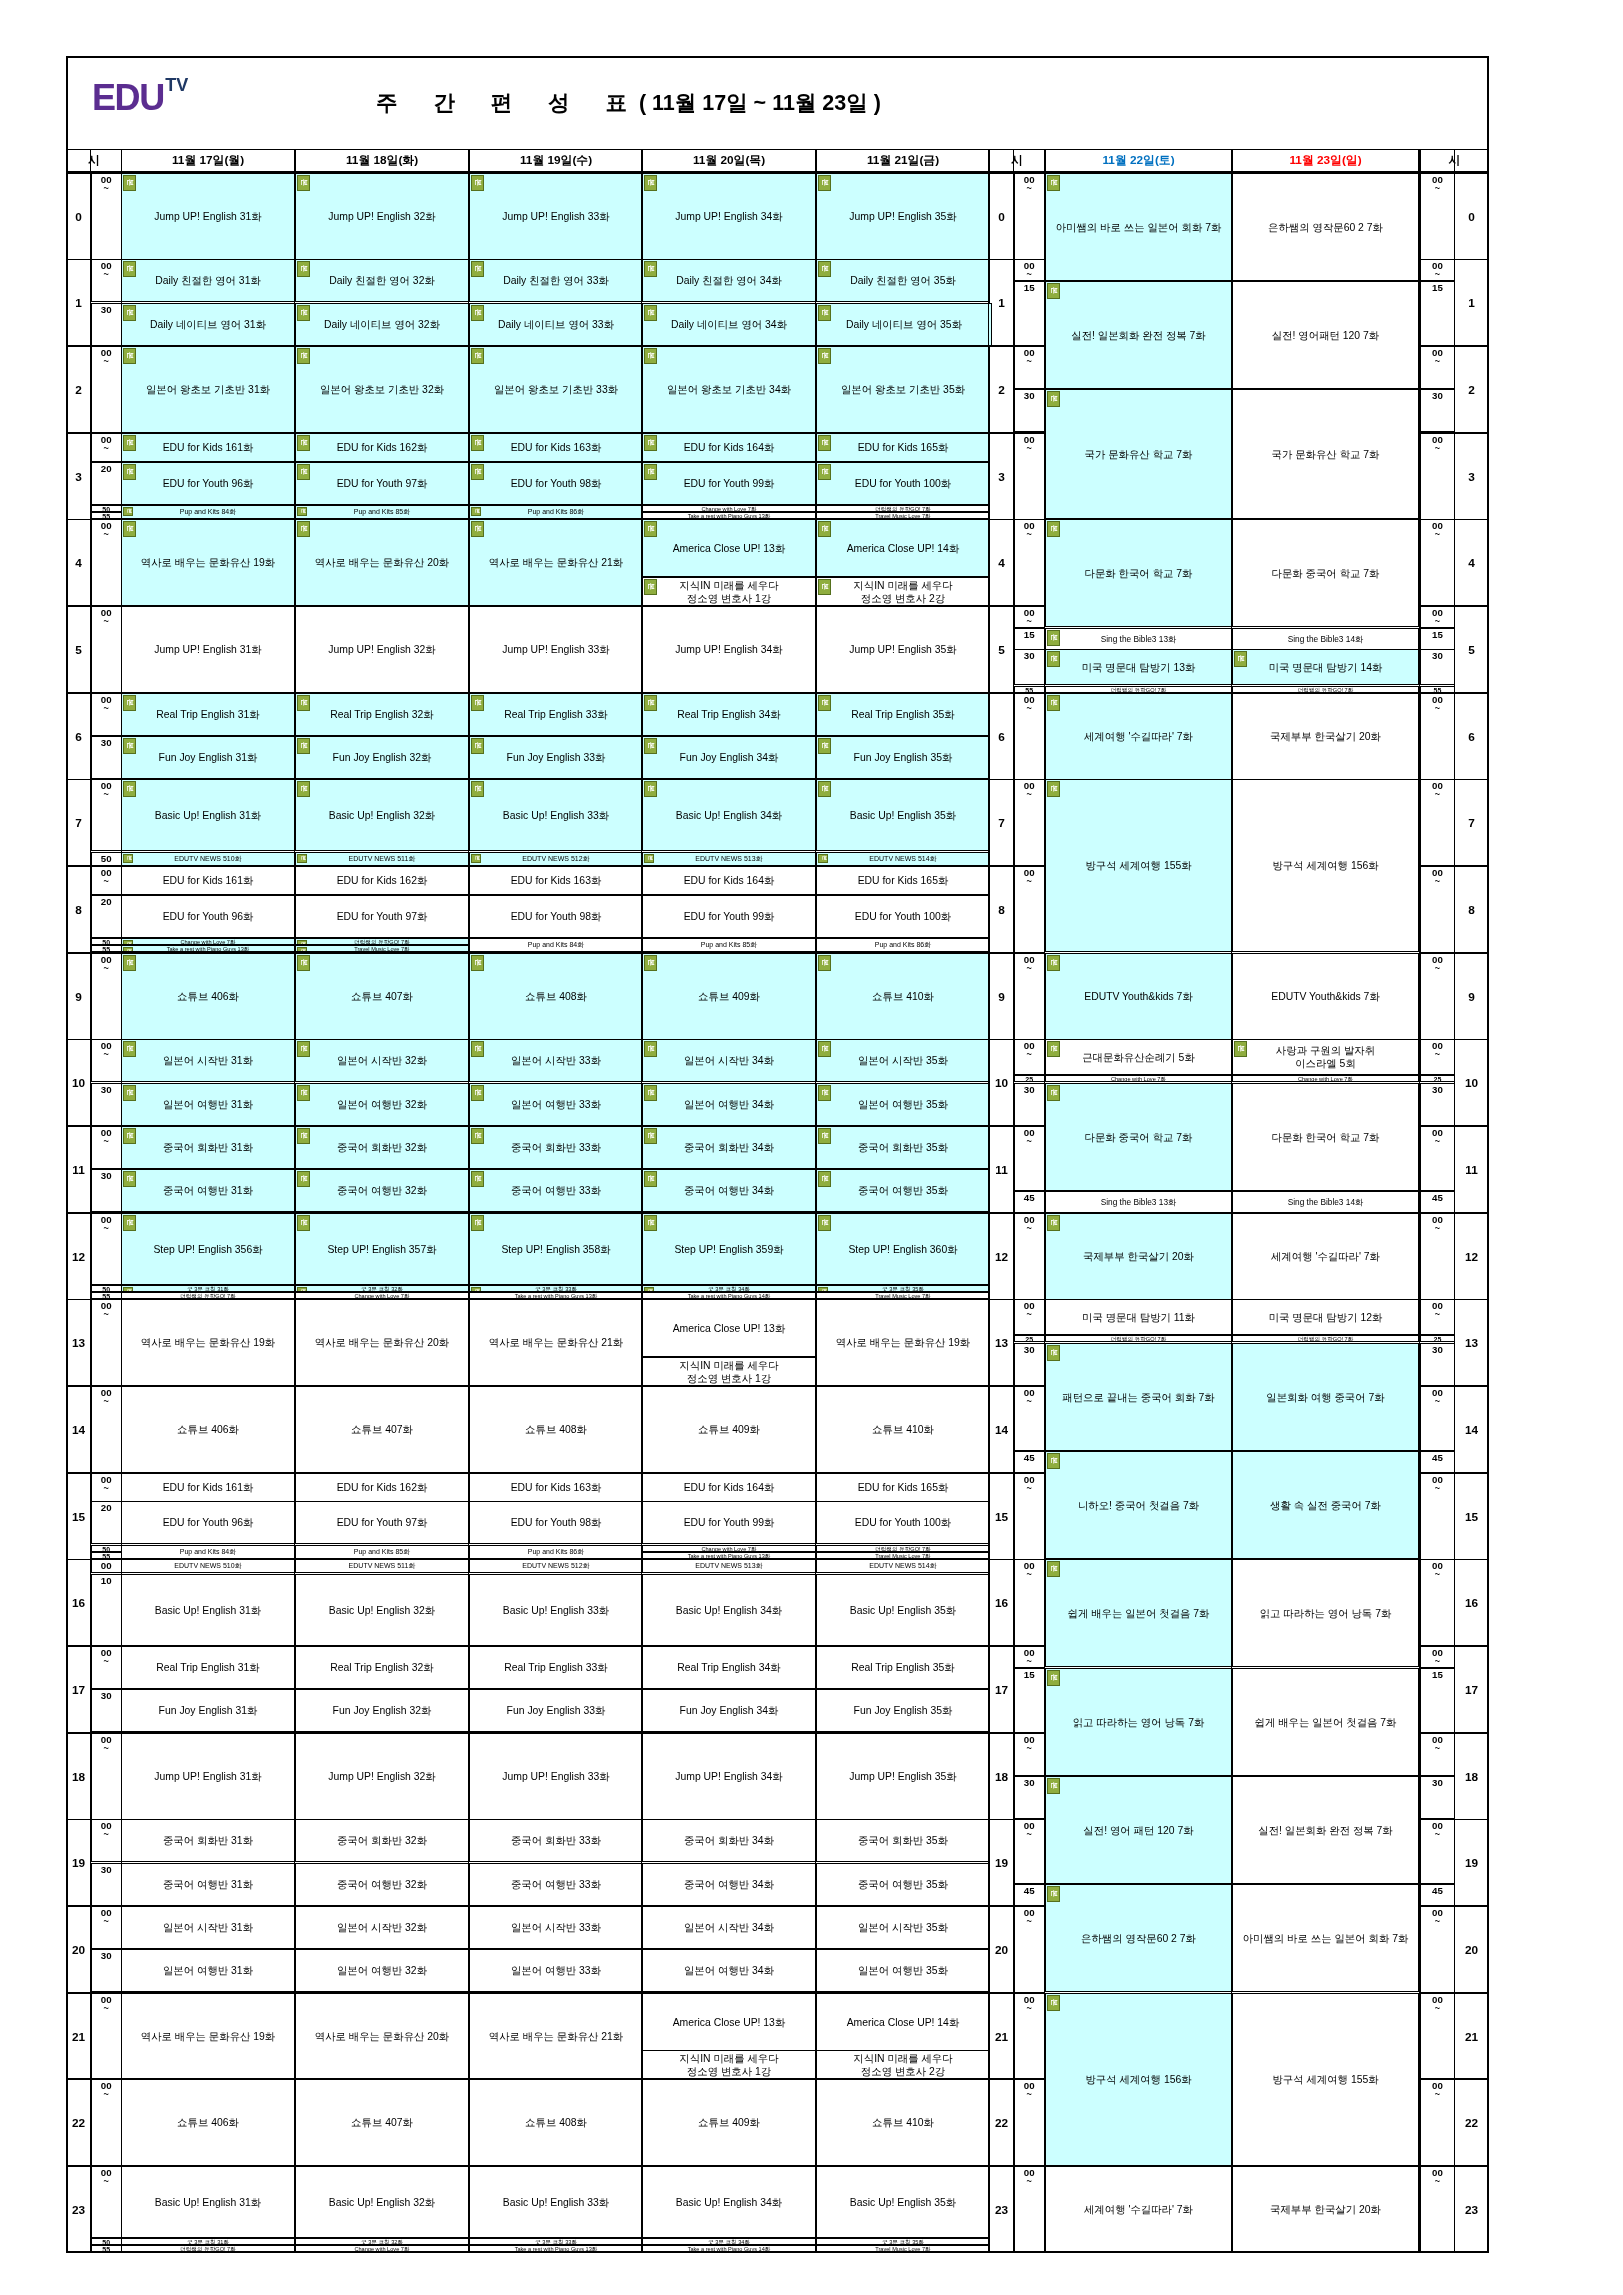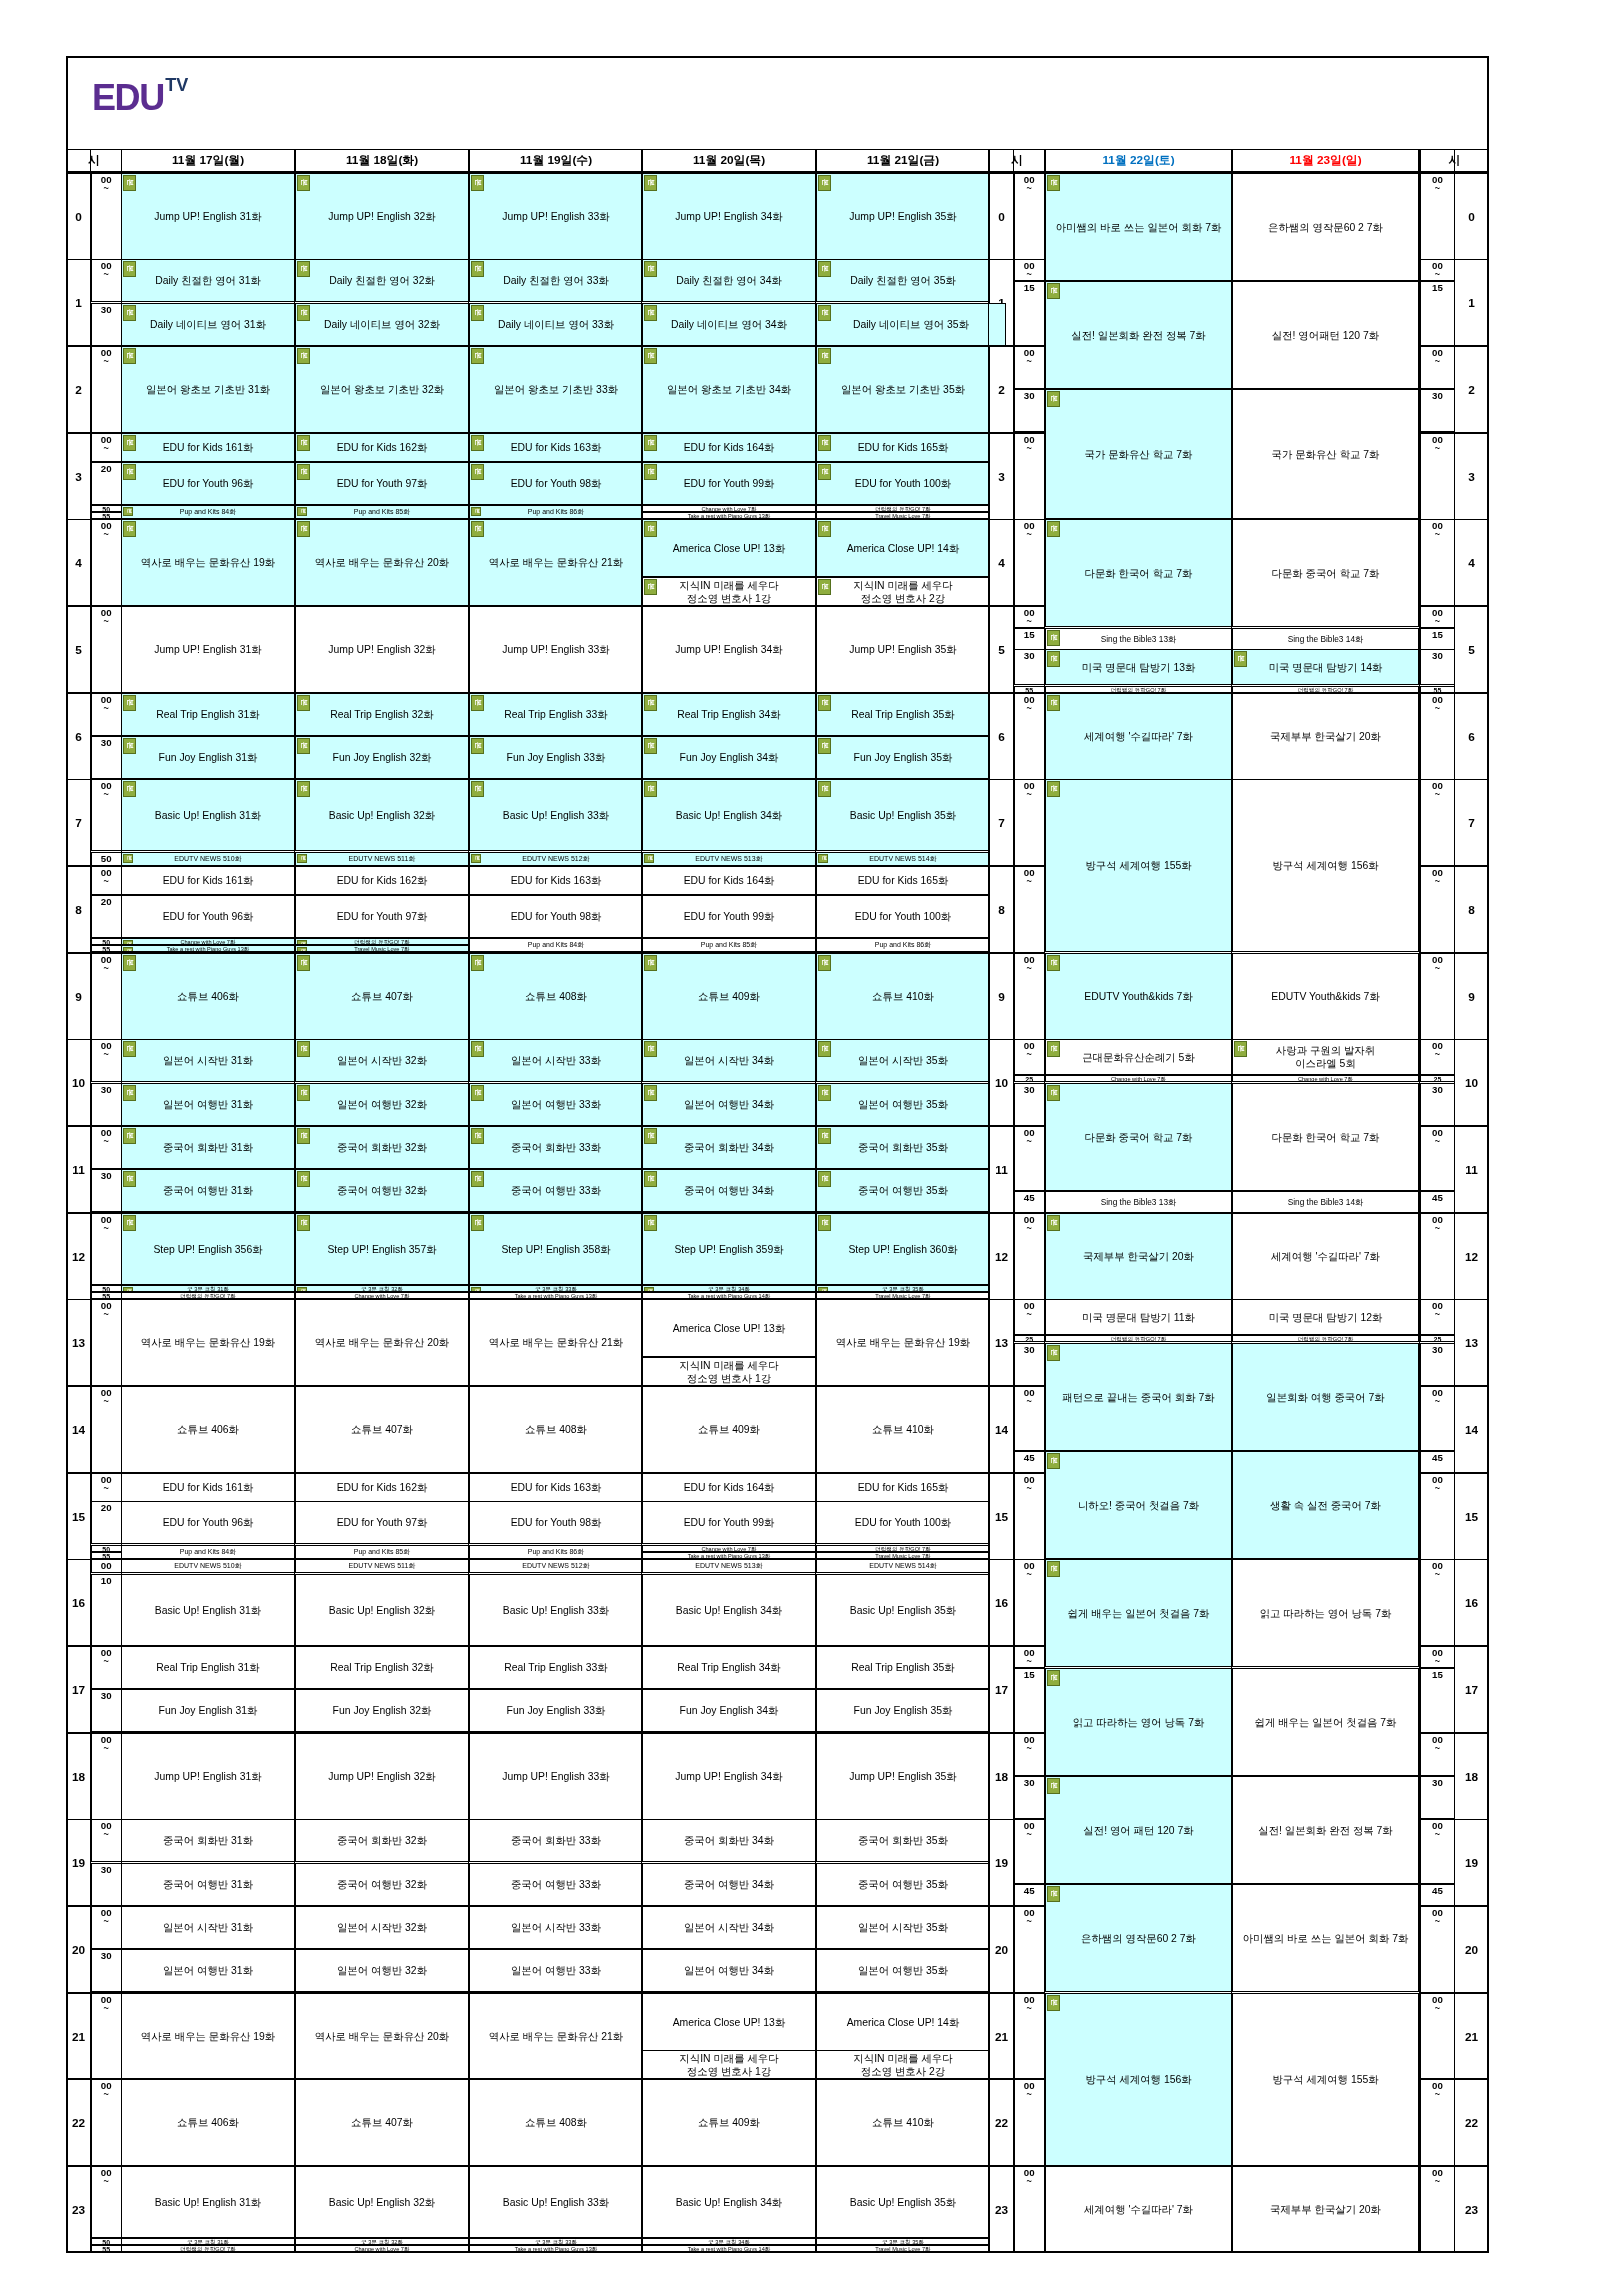--- a/index.html
+++ b/index.html
@@ -32,20 +32,21 @@
            padding:2.1px 7px 5.6px 2.8px;font-size:9.7px;font-weight:bold;}
   .tilde{font-weight:bold;font-size:9px;line-height:7.6px;}
 </style>
 </head>
 <body>
 
 <div class="page">
 
   <div class="titleband abs" id="titleband" style="left:66px;top:56px;width:1423px;height:94px;border-bottom:1.4px solid #000;">
     <div class="logo"><span>EDU</span><sup>TV</sup></div>
+    <div class="maintitle">주      간      편      성      표  ( 11월 17일 ~ 11월 23일 )</div>
   </div>
 
   <div id="tablearea">
       <div class="headcell" style="left: 66px; top: 149px; width: 56px; height: 23.6px;">시</div>
       <div class="headcell" style="left: 121px; top: 149px; width: 174px; height: 23.6px; color: rgb(0, 0, 0);">11월 17일(월)</div>
       <div class="headcell" style="left: 295px; top: 149px; width: 174px; height: 23.6px; color: rgb(0, 0, 0);">11월 18일(화)</div>
       <div class="headcell" style="left: 469px; top: 149px; width: 174px; height: 23.6px; color: rgb(0, 0, 0);">11월 19일(수)</div>
       <div class="headcell" style="left: 642px; top: 149px; width: 174px; height: 23.6px; color: rgb(0, 0, 0);">11월 20일(목)</div>
       <div class="headcell" style="left: 816px; top: 149px; width: 174px; height: 23.6px; color: rgb(0, 0, 0);">11월 21일(금)</div>
       <div class="headcell" style="left: 989px; top: 149px; width: 56px; height: 23.6px;">시</div>
@@ -738,21 +739,21 @@
       <div class="cell" style="left: 642px; top: 1949px; width: 174px; height: 43px; border-top-width: 0.7px; font-size: 10.4px;">일본어 여행반 34화</div>
       <div class="cell" style="left: 642px; top: 1993px; width: 174px; height: 58px; border-top-width: 1.4px; font-size: 10.4px;">America Close UP! 13화</div>
       <div class="cell" style="left: 642px; top: 2050px; width: 174px; height: 29px; border-top-width: 0.7px; font-size: 10.4px;">지식IN 미래를 세우다
 정소영 변호사 1강</div>
       <div class="cell" style="left: 642px; top: 2079px; width: 174px; height: 87px; border-top-width: 1.4px; font-size: 10.4px;">쇼튜브 409화</div>
       <div class="cell" style="left: 642px; top: 2166px; width: 174px; height: 72px; border-top-width: 1.4px; font-size: 10.4px;">Basic Up! English 34화</div>
       <div class="cell" style="left: 642px; top: 2238px; width: 174px; height: 7.2px; border-top-width: 0.7px; font-size: 5.6px; line-height: 6.2px;">굿 3분 코칭 34화</div>
       <div class="cell" style="left: 642px; top: 2245px; width: 174px; height: 7.2px; border-top-width: 0.7px; font-size: 5.6px; line-height: 6.2px;">Take a rest with Piano Guys 14화</div>
       <div class="cell cyan" style="left: 816px; top: 173px; width: 174px; height: 87px; border-top-width: 1.4px; font-size: 10.4px;">Jump UP! English 35화<div class="badge" style="width: 11px; height: 14px; left: 1.4px; top: 0.7px; font-size: 7px;"><span>본</span></div></div>
       <div class="cell cyan" style="left: 816px; top: 259px; width: 174px; height: 43px; border-top-width: 1.4px; font-size: 10.4px;">Daily 친절한 영어 35화<div class="badge" style="width: 11px; height: 14px; left: 1.4px; top: 0.7px; font-size: 7px;"><span>본</span></div></div>
-      <div class="cell cyan" style="left: 816px; top: 303px; width: 190px; height: 43px; border-top-width: 0.7px; font-size: 10.4px;">Daily 네이티브 영어 35화<div class="badge" style="width: 11px; height: 14px; left: 1.4px; top: 0.7px; font-size: 7px;"><span>본</span></div></div>
+      <div class="cell cyan" style="left: 816px; top: 303px; width: 176px; height: 43px; border-top-width: 0.7px; font-size: 10.4px;">Daily 네이티브 영어 35화<div class="badge" style="width: 11px; height: 14px; left: 1.4px; top: 0.7px; font-size: 7px;"><span>본</span></div></div>
       <div class="cell cyan" style="left: 816px; top: 346px; width: 174px; height: 87px; border-top-width: 1.4px; font-size: 10.4px;">일본어 왕초보 기초반 35화<div class="badge" style="width: 11px; height: 14px; left: 1.4px; top: 0.7px; font-size: 7px;"><span>본</span></div></div>
       <div class="cell cyan" style="left: 816px; top: 433px; width: 174px; height: 29px; border-top-width: 1.4px; font-size: 10.4px;">EDU for Kids 165화<div class="badge" style="width: 11px; height: 14px; left: 1.4px; top: 0.7px; font-size: 7px;"><span>본</span></div></div>
       <div class="cell cyan" style="left: 816px; top: 462px; width: 174px; height: 43px; border-top-width: 0.7px; font-size: 10.4px;">EDU for Youth 100화<div class="badge" style="width: 11px; height: 14px; left: 1.4px; top: 0.7px; font-size: 7px;"><span>본</span></div></div>
       <div class="cell" style="left: 816px; top: 505px; width: 174px; height: 7.2px; border-top-width: 0.7px; font-size: 5.6px; line-height: 6.2px;">더럭쌤의 유학GO! 7화</div>
       <div class="cell" style="left: 816px; top: 512px; width: 174px; height: 7.2px; border-top-width: 0.7px; font-size: 5.6px; line-height: 6.2px;">Travel Music Love 7화</div>
       <div class="cell cyan" style="left: 816px; top: 519px; width: 174px; height: 58px; border-top-width: 1.4px; font-size: 10.4px;">America Close UP! 14화<div class="badge" style="width: 11px; height: 14px; left: 1.4px; top: 0.7px; font-size: 7px;"><span>본</span></div></div>
       <div class="cell" style="left: 816px; top: 577px; width: 174px; height: 29px; border-top-width: 0.7px; font-size: 10.4px;">지식IN 미래를 세우다
 정소영 변호사 2강<div class="badge" style="width: 11px; height: 14px; left: 1.4px; top: 0.7px; font-size: 7px;"><span>본</span></div></div>
       <div class="cell" style="left: 816px; top: 606px; width: 174px; height: 87px; border-top-width: 1.4px; font-size: 10.4px;">Jump UP! English 35화</div>
       <div class="cell cyan" style="left: 816px; top: 693px; width: 174px; height: 43px; border-top-width: 1.4px; font-size: 10.4px;">Real Trip English 35화<div class="badge" style="width: 11px; height: 14px; left: 1.4px; top: 0.7px; font-size: 7px;"><span>본</span></div></div>

